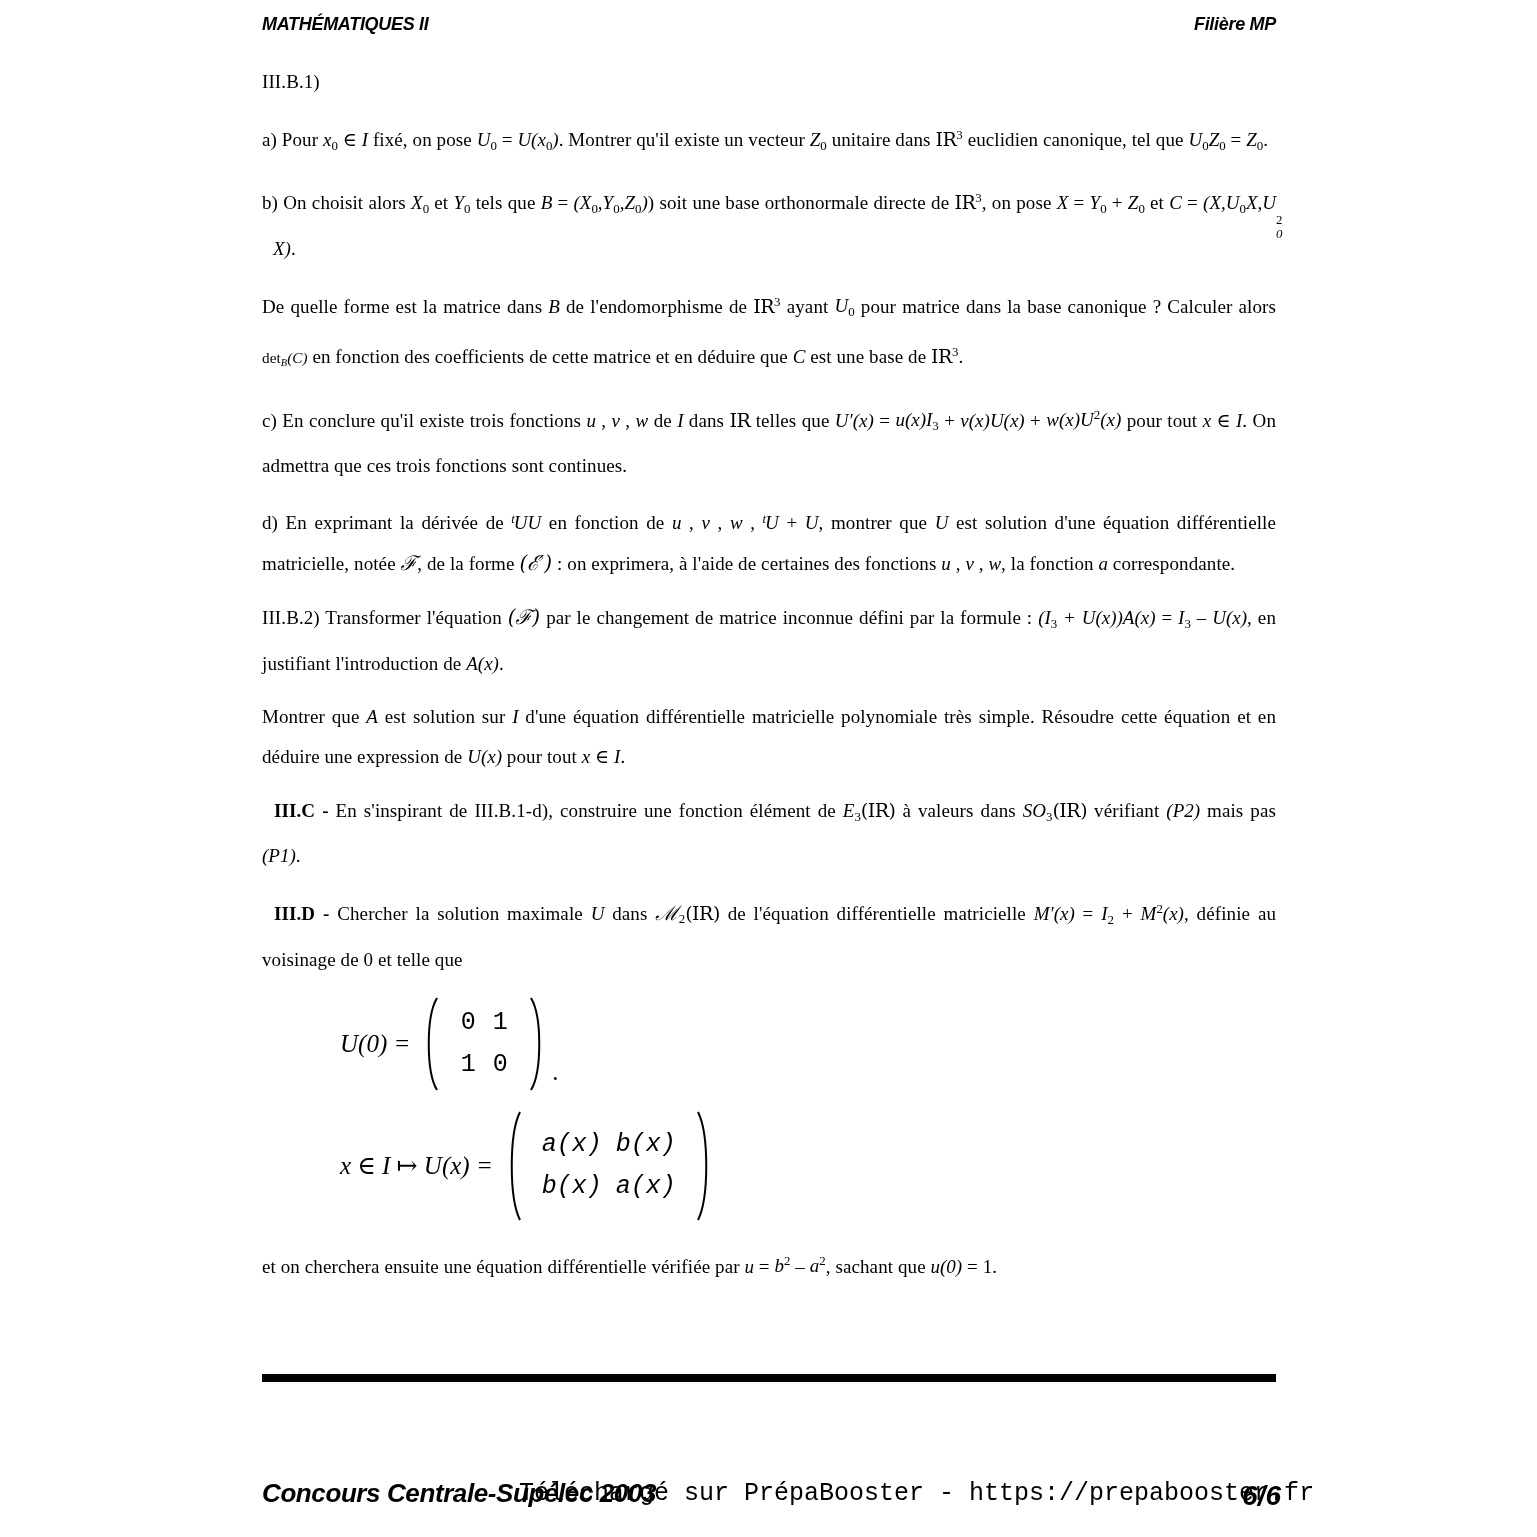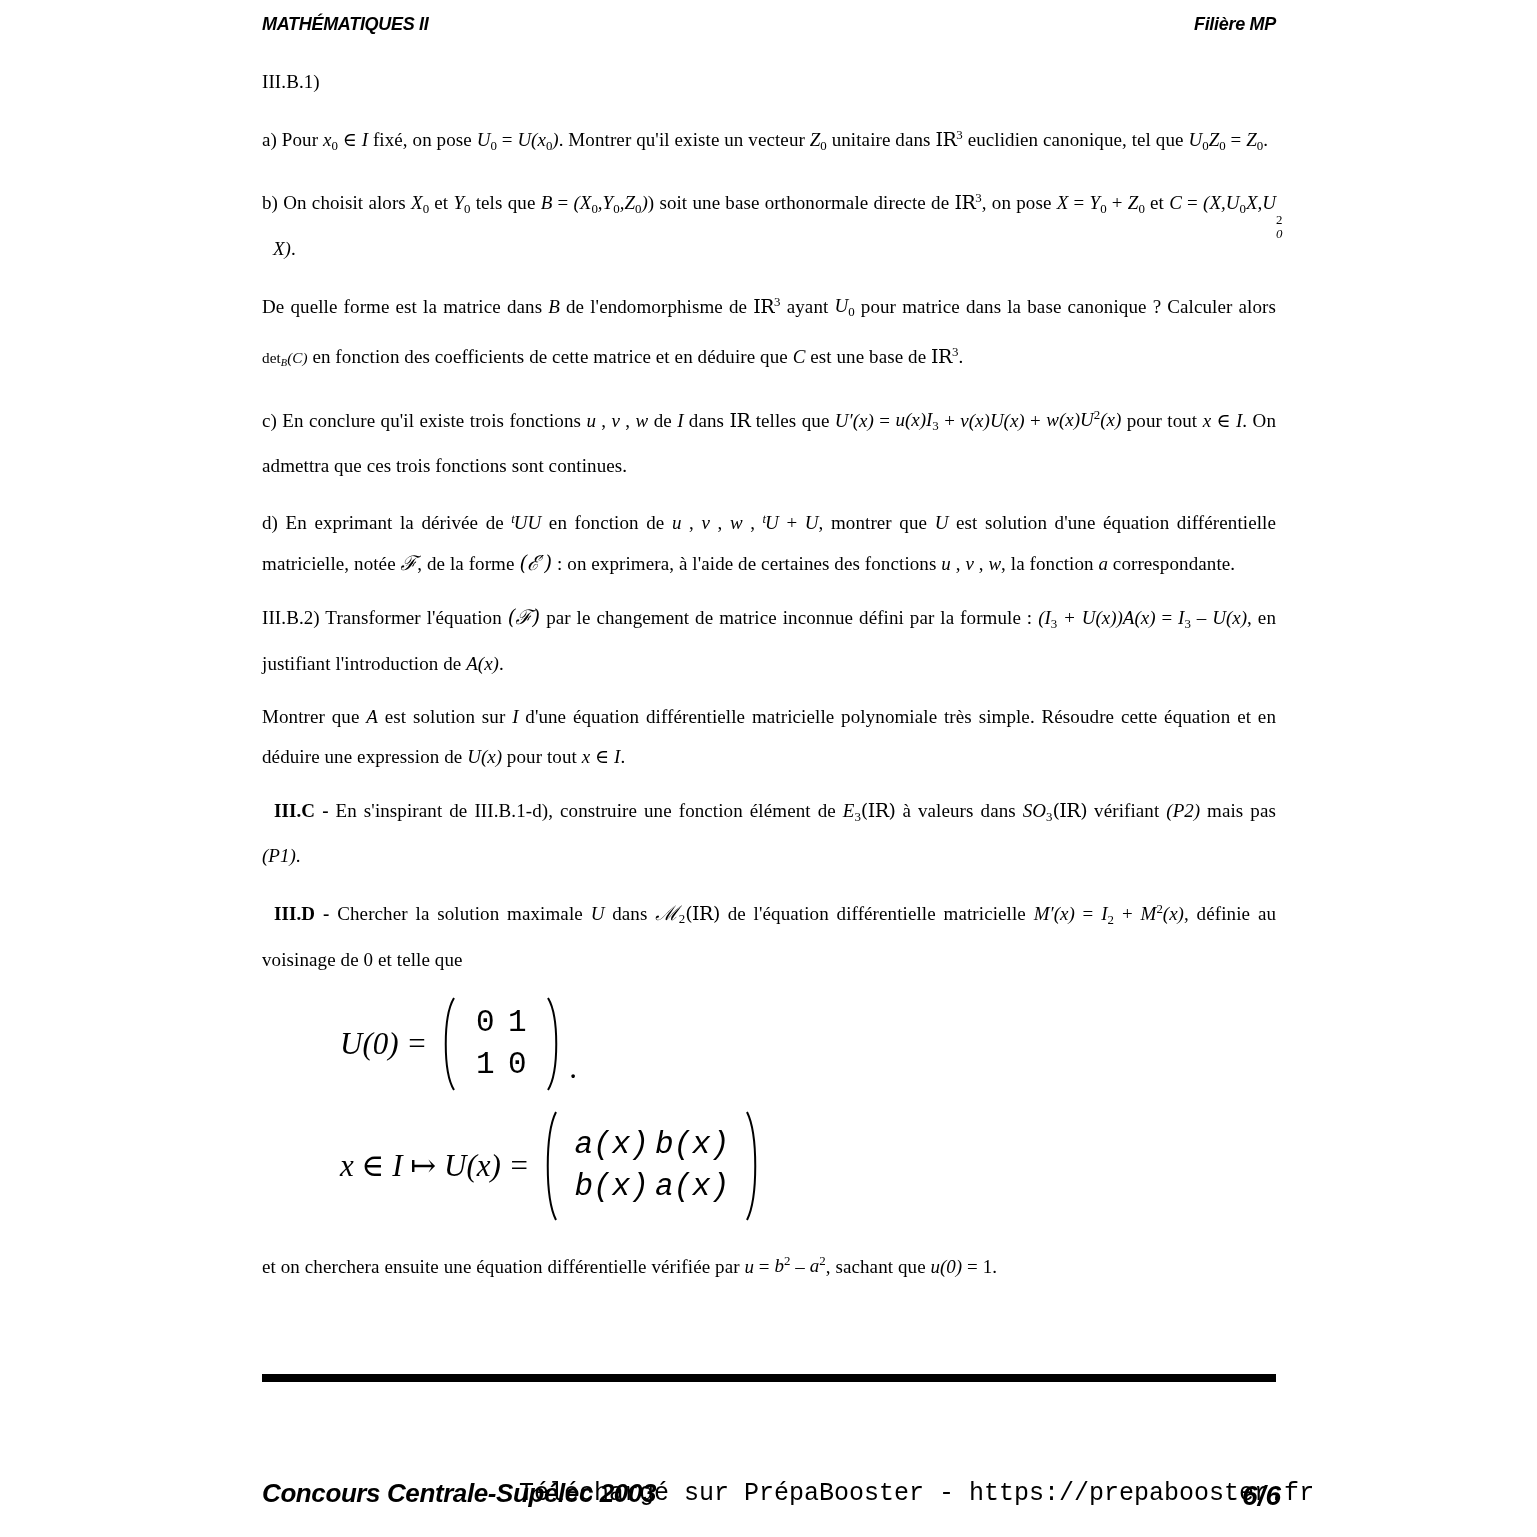--- a/index.html
+++ b/index.html
@@ -112,21 +112,21 @@
   }
   .spacer-sub { display: inline-block; width: 11px; }
   
   .display {
     margin: 16px 0 18px 0;
     padding-left: 78px;
   }
   .mat-row {
     display: inline-flex;
     align-items: center;
-    font-size: 31px;
+    font-size: 25px;
   }
   .mat-lead {
     font-family: "Liberation Serif", "DejaVu Serif", serif;
     font-style: italic;
     padding-right: 10px;
     white-space: nowrap;
   }
   .paren {
     display: inline-block;
     width: 20px;

